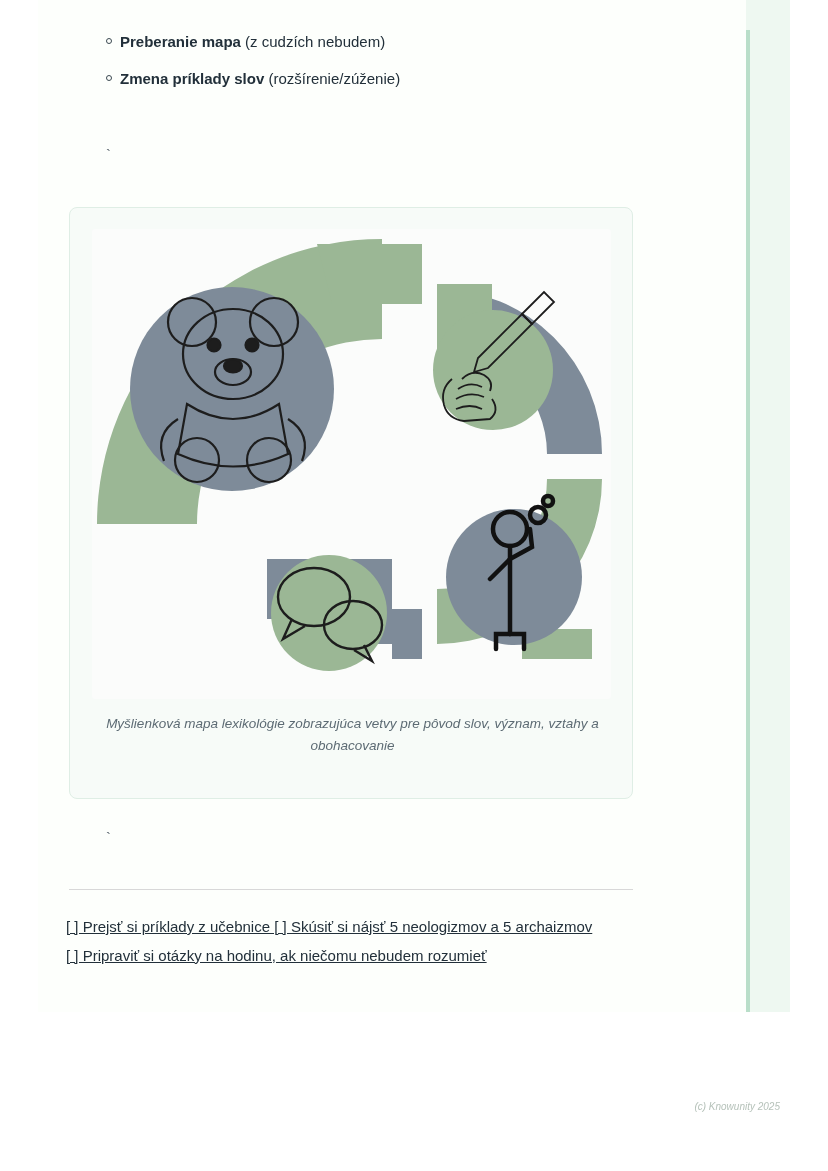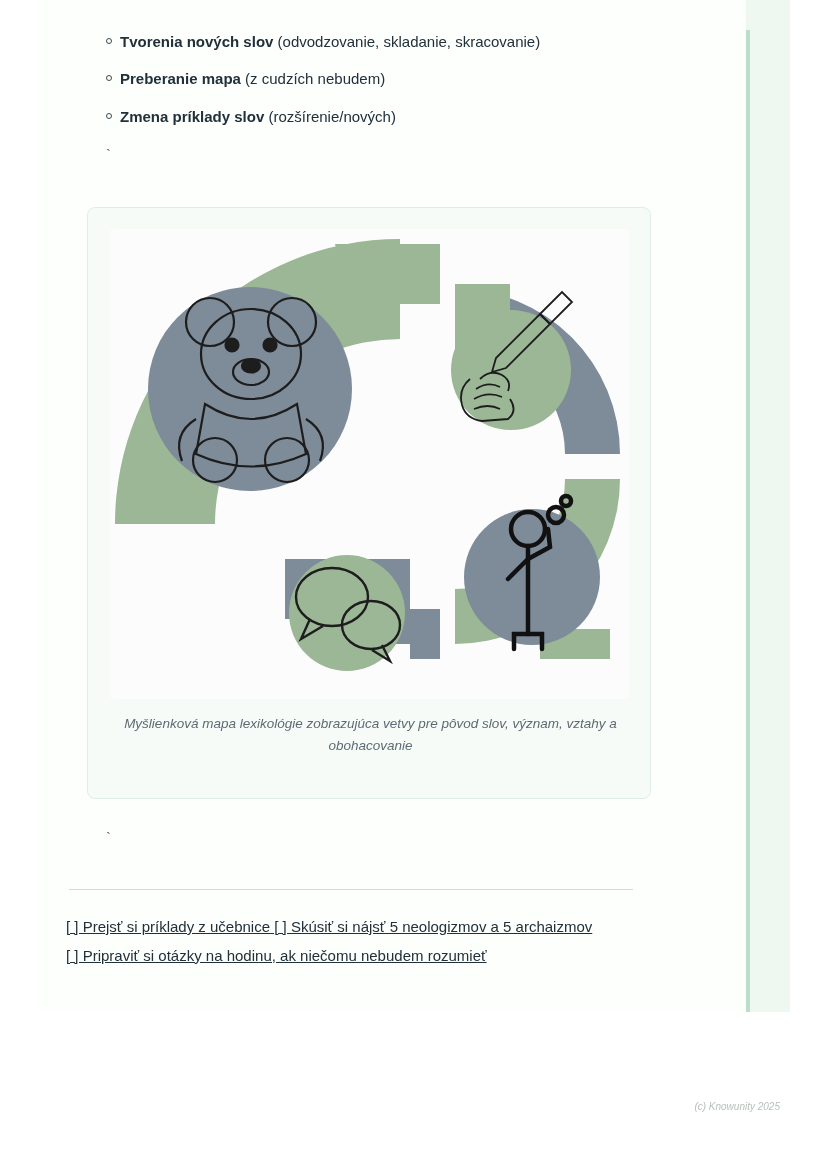--- a/index.html
+++ b/index.html
@@ -92,21 +92,20 @@
   .figure-card {
     position: absolute;
     left: 31px;
     top: 207px;
     width: 564px;
     height: 592px;
     background: #f7fbf8;
     border: 1px solid #dfeee5;
     border-radius: 8px;
     box-sizing: border-box;
-    margin-left: 18px;
   }
   .figure-inner {
     position: absolute;
     left: 22px;
     top: 21px;
     width: 519px;
     height: 470px;
     background: #fbfcfb;
     border-radius: 4px;
     overflow: hidden;
@@ -161,39 +160,33 @@
 </head>
 <body>
 
 <div class="page">
 
   <div class="right-strip"></div>
   <div class="right-strip-line"></div>
 
   <div class="bullets">
 
-    <div class="bullet-row">
-      <div class="bullet-mark">
-          <span></span>
-        </div>
-      <div class="bullet-text"><span class="b">Tvorenia nových slov</span><span> (odvodzovanie, skladanie, skracovanie)</span></div>
-    </div>
 
     <div class="bullet-row">
       <div class="bullet-mark">
           <span></span>
         </div>
       <div class="bullet-text"><span class="b">Preberanie mapa</span><span> (z cudzích nebudem)</span></div>
     </div>
 
     <div class="bullet-row">
       <div class="bullet-mark">
           <span></span>
         </div>
-      <div class="bullet-text"><span class="b">Zmena príklady slov</span><span> (rozšírenie/nových)</span></div>
+      <div class="bullet-text"><span class="b">Zmena príklady slov</span><span> (rozšírenie/zúženie)</span></div>
     </div>
 
   </div>
 
   <div class="tick tick-1">`</div>
 
   <div class="figure-card">
     <div class="figure-inner">
       <svg class="mindmap" width="519" height="470" viewBox="0 0 519 470" xmlns="http://www.w3.org/2000/svg">
         <rect x="0" y="0" width="519" height="470" fill="#fbfcfb"></rect>

